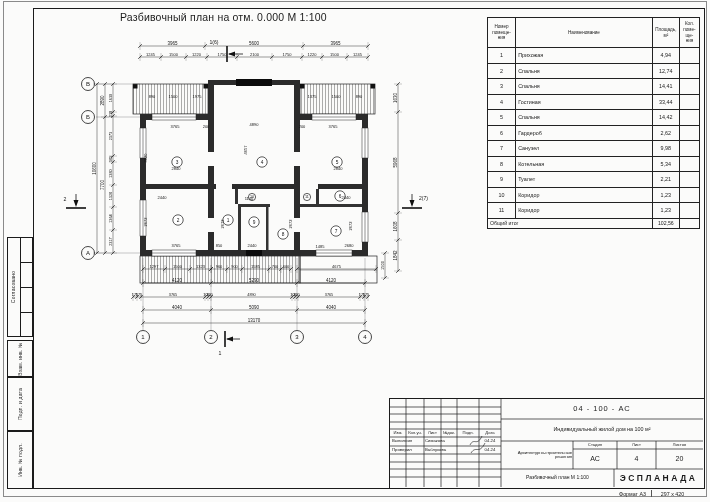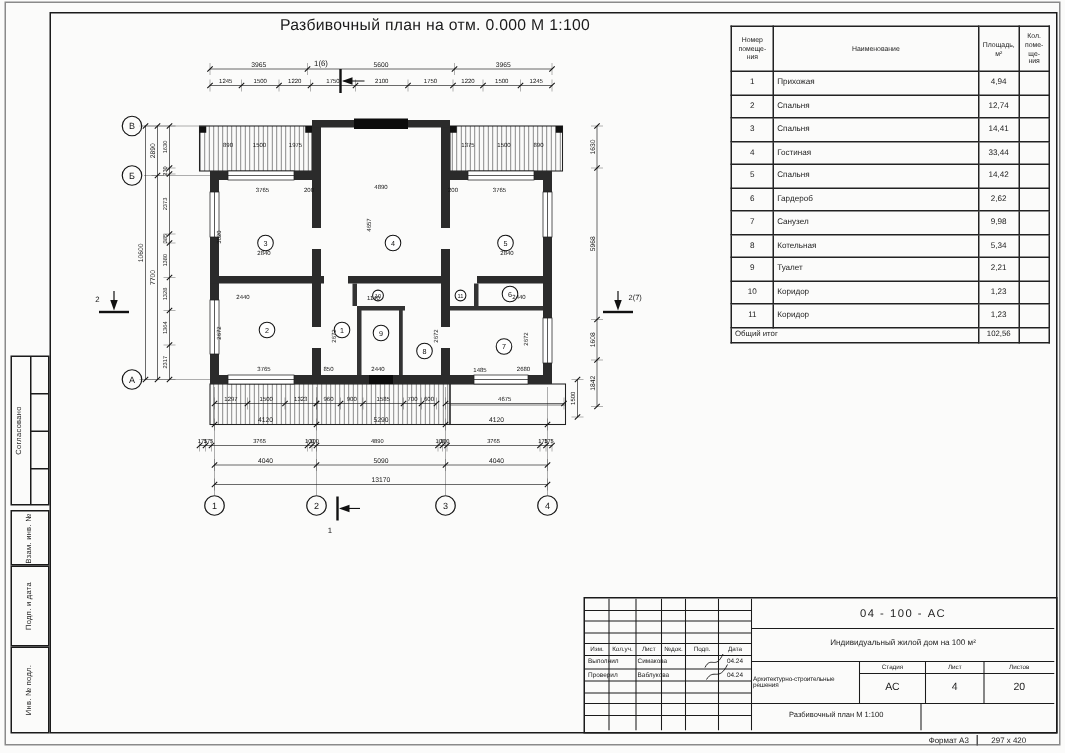--- a/index.html
+++ b/index.html
@@ -9,32 +9,32 @@
     font-family:"Liberation Sans", sans-serif;
   }
   .abs{position:absolute;box-sizing:border-box;}
   .sheet-edge{left:3px;top:1px;width:704px;height:496px;border:1px solid #8a8a8a;}
   .frame{left:33px;top:8px;width:672px;height:481px;border:1.6px solid #1b1b1b;background:transparent;}
   
   .sidebox{border:1px solid #1b1b1b;display:flex;align-items:center;justify-content:center;overflow:visible;}
   .vlabel{transform:rotate(-90deg);white-space:nowrap;font-size:5px;letter-spacing:.2px;color:#222;}
   .ln{background:#1b1b1b;position:absolute;}
   
-  .main-title{left:120px;top:11px;width:340px;text-align:center;font-size:10.5px;letter-spacing:.2px;}
+  .main-title{left:120px;top:11px;width:340px;font-size:10.5px;letter-spacing:.2px;}
   
   .rt-wrap{left:487px;top:17px;width:214px;}
   .rt-title{text-align:center;font-size:7.5px;margin-bottom:4px;letter-spacing:.2px;}
   table.rt{border-collapse:collapse;width:213px;table-layout:fixed;}
   table.rt td,table.rt th{border:0.8px solid #222;font-weight:normal;overflow:hidden;}
   table.rt th{font-size:4.6px;line-height:1.25;white-space:pre-line;height:29px;text-align:center;vertical-align:middle;padding:0;}
   table.rt td{font-size:5.4px;height:14.5px;padding:0 2px;}
   td.c{text-align:center;}
   tr.total td{height:9px;font-size:5.2px;}
   
-  .tb-text{position:absolute;display:flex;align-items:center;justify-content:center;text-align:left;line-height:1.05;}
+  .tb-text{position:absolute;display:flex;align-items:center;justify-content:center;text-align:right;line-height:1.05;}
   .tb-left{justify-content:flex-start;text-align:left;}
   .logo{font-weight:bold;letter-spacing:2.5px;font-size:8.5px;}
   .fmt{font-size:5.3px;text-align:center;}
   svg text{font-family:"Liberation Sans",sans-serif;}
 </style>
 </head>
 <body>
 
 <div class="abs sheet-edge"></div>
 <div class="abs frame"></div>
@@ -587,17 +587,18 @@
   <div class="tb-text" style="left:111px;top:0;width:202px;height:20px;font-size:7.5px;letter-spacing:1px;">04 - 100 - АС</div>
   <div class="tb-text" style="left:113px;top:20px;width:198px;height:22px;font-size:5.4px;">Индивидуальный жилой дом на 100 м²</div>
   <div class="tb-text" style="left:112px;top:42px;width:70px;height:28px;font-size:4.3px;letter-spacing:-0.1px;">Архитектурно-строительные решения</div>
   <div class="tb-text" style="left:183px;top:42px;width:44px;height:8px;font-size:4.2px;">Стадия</div>
   <div class="tb-text" style="left:227px;top:42px;width:39px;height:8px;font-size:4.2px;">Лист</div>
   <div class="tb-text" style="left:266px;top:42px;width:47px;height:8px;font-size:4.2px;">Листов</div>
   <div class="tb-text" style="left:183px;top:50px;width:44px;height:20px;font-size:7px;">АС</div>
   <div class="tb-text" style="left:227px;top:50px;width:39px;height:20px;font-size:7px;">4</div>
   <div class="tb-text" style="left:266px;top:50px;width:47px;height:20px;font-size:7px;">20</div>
   <div class="tb-text" style="left:111px;top:70px;width:113px;height:18px;font-size:5px;">Разбивочный план М 1:100</div>
+  <div class="tb-text logo" style="left:224px;top:70px;width:89px;height:18px;">ЭСПЛАНАДА</div>
 </div>
 
 <div class="abs fmt" style="left:605px;top:490.5px;width:55px;">Формат А3</div>
 <div class="abs fmt" style="left:650px;top:490.5px;width:45px;">297 х 420</div>
 <div class="abs" style="left:651px;top:490px;width:1px;height:7px;background:#555;"></div>
 
 </body></html>

